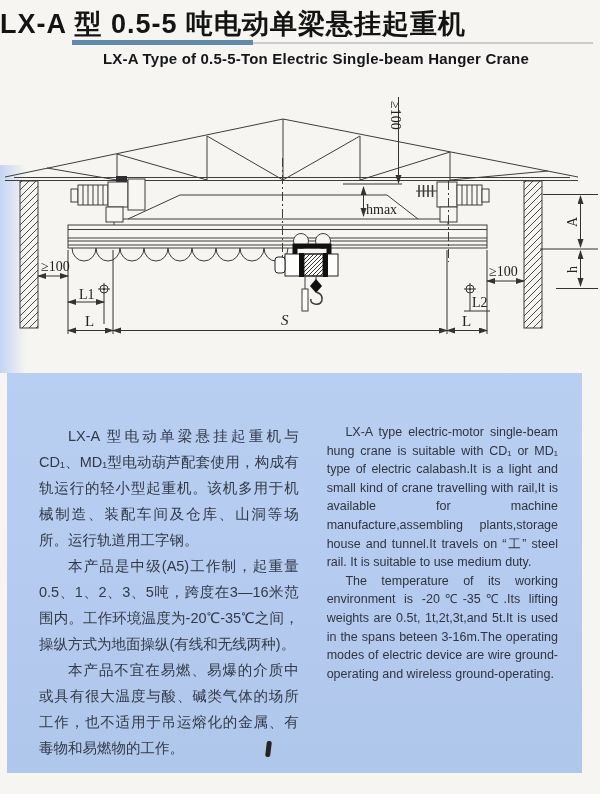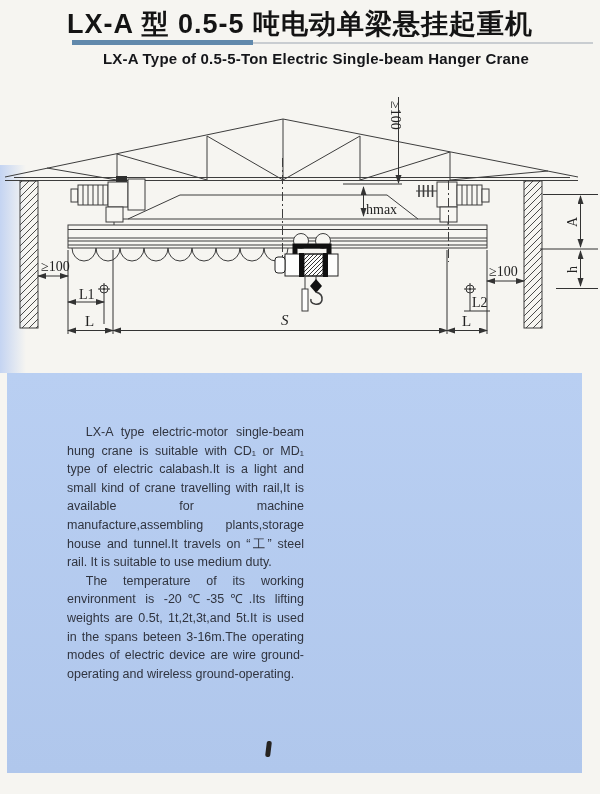--- a/index.html
+++ b/index.html
@@ -1,18 +1,18 @@
 <!DOCTYPE html>
 <html><head>
 <meta charset="utf-8">
 <style>
   html,body{margin:0;padding:0;}
   .page{position:relative;width:600px;height:794px;background:#f6f5f1;overflow:hidden;
         font-family:"Liberation Sans",sans-serif;}
-  .title-cn{position:absolute;top:6px;left:0;width:600px;text-align:center;margin:0;
+  .title-cn{position:absolute;top:6px;left:0;width:600px;margin:0;
         font-size:27px;font-weight:bold;color:#141414;letter-spacing:1px;
         font-family:"Liberation Sans",sans-serif;}
   .title-bar{position:absolute;left:72px;top:40px;width:181px;height:5px;background:#6189ac;}
   .title-thinline{position:absolute;left:253px;top:42px;width:340px;height:2px;background:#c9cdd1;}
   .title-en{position:absolute;top:50px;left:0;width:600px;text-align:center;margin:0;
         font-size:15px;font-weight:bold;color:#15161a;letter-spacing:.2px;padding-left:16px;}
   .left-wash{position:absolute;left:0;top:165px;width:26px;height:208px;
         background:linear-gradient(90deg,#c4d4f2,rgba(196,212,242,0));}
   .diagram{position:absolute;left:0;top:80px;}
   .panel{position:absolute;left:7px;top:373px;width:575px;height:400px;
@@ -184,20 +184,25 @@
     <text transform="translate(577 273) rotate(-90)" font-size="14">h</text>
     <text x="79" y="299" font-size="14">L1</text>
     <text x="472" y="307" font-size="14">L2</text>
     <text x="85" y="326" font-size="15">L</text>
     <text x="281" y="325" font-size="15" font-style="italic">S</text>
     <text x="462" y="326" font-size="15">L</text>
   </svg>
 
   <section class="panel">
     <div class="panel-cols">
+      <div class="col-cn">
+        <p>LX-A 型电动单梁悬挂起重机与 CD₁、MD₁型电动葫芦配套使用，构成有轨运行的轻小型起重机。该机多用于机械制造、装配车间及仓库、山洞等场所。运行轨道用工字钢。</p>
+        <p>本产品是中级(A5)工作制，起重量0.5、1、2、3、5吨，跨度在3—16米范围内。工作环境温度为-20℃-35℃之间，操纵方式为地面操纵(有线和无线两种)。</p>
+        <p>本产品不宜在易燃、易爆的介质中或具有很大温度与酸、碱类气体的场所工作，也不适用于吊运熔化的金属、有毒物和易燃物的工作。</p>
+      </div>
       <div class="col-en">
         <p>LX-A type electric-motor single-beam hung crane is suitable with CD₁ or MD₁ type of electric calabash.It is a light and small kind of crane travelling with rail,It is available for machine manufacture,assembling plants,storage house and tunnel.It travels on “工” steel rail. It is suitable to use medium duty.</p>
         <p>The temperature of its working environment is -20℃-35℃.Its lifting weights are 0.5t, 1t,2t,3t,and 5t.It is used in the spans beteen 3-16m.The operating modes of electric device are wire ground-operating and wireless ground-operating.</p>
       </div>
     </div>
   </section>
 
   <div class="ink-mark"></div>
 </div>
 

